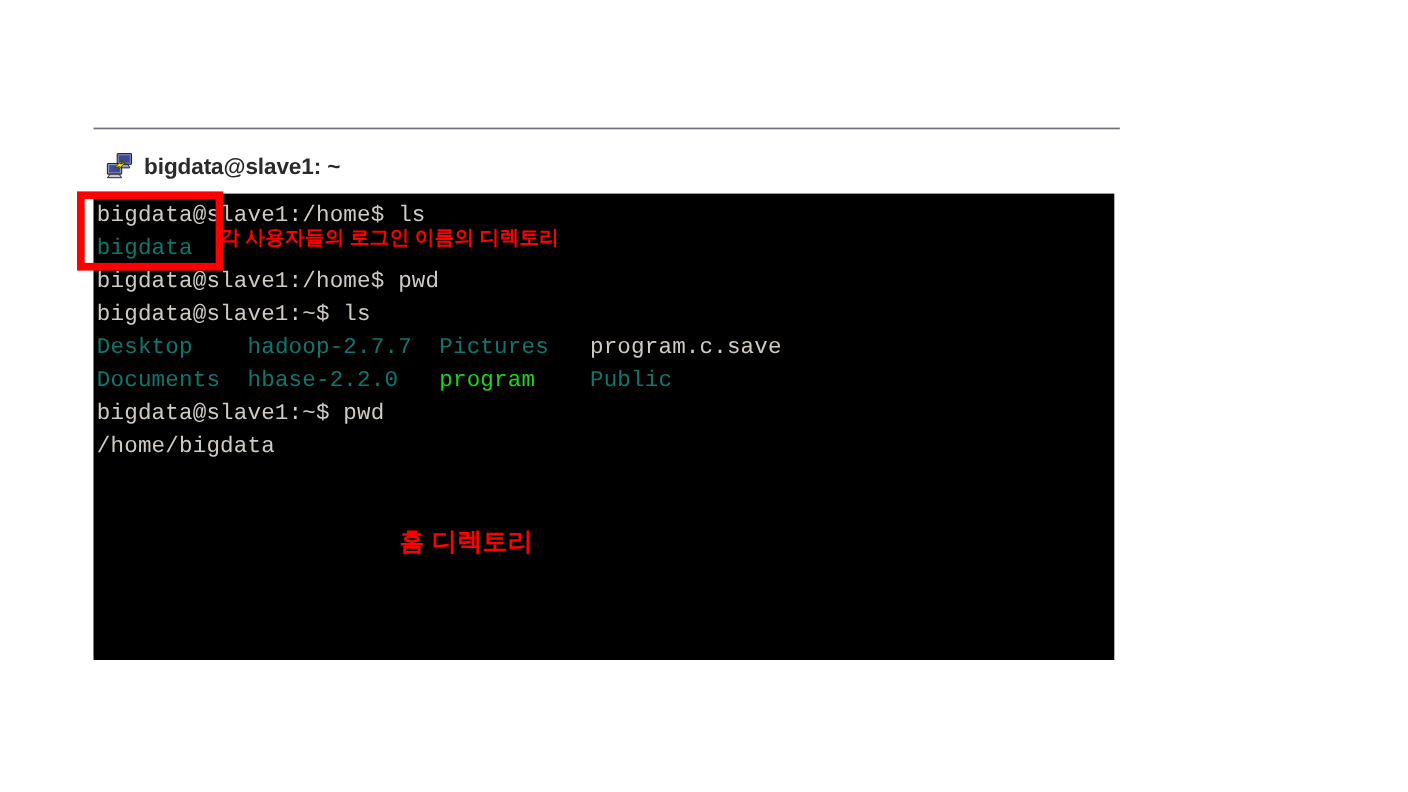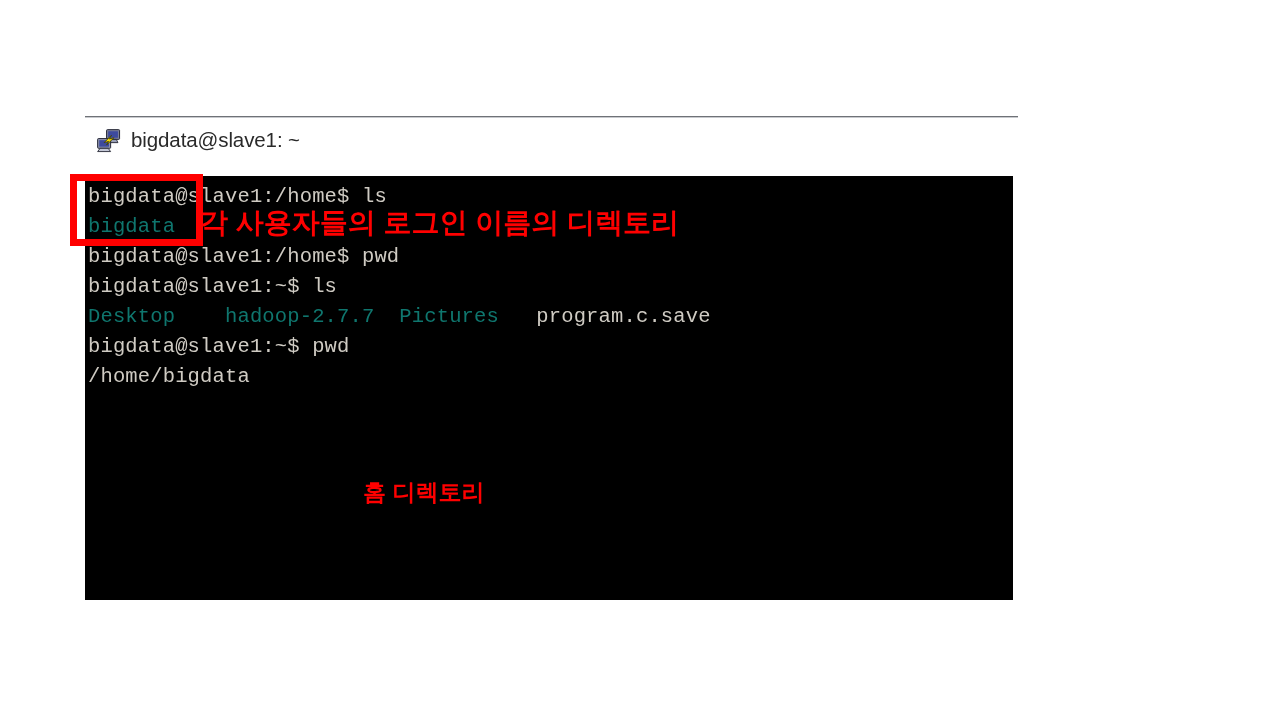--- a/index.html
+++ b/index.html
@@ -34,22 +34,23 @@
     background: linear-gradient(to bottom, #6f7277 0px, #6f7277 1px, #c8cace 1px, #c8cace 2px);
   }
 
   
   .titlebar {
     position: absolute;
     left: 96px;
     top: 128px;
     height: 36px;
     display: flex;
-    align-items: flex-start;
+    align-items: flex-end;
     gap: 9px;
+    font-weight: bold;
   }
   .putty-icon {
     width: 26px;
     height: 26px;
     display: block;
     flex: 0 0 auto;
   }
   .title-text {
     font-family: "Liberation Sans", sans-serif;
     font-size: 20.5px;
@@ -98,21 +99,21 @@
   .anno {
     position: absolute;
     color: #ff0000;
     font-family: "Liberation Sans", sans-serif;
     font-weight: bold;
     white-space: pre;
   }
   #anno-users {
     left: 200px;
     top: 204px;
-    font-size: 28px;
+    font-size: 18px;
   }
   #anno-home {
     left: 363px;
     top: 477px;
     font-size: 23px;
   }
 
   
   .highlight-box {
     position: absolute;
@@ -148,20 +149,21 @@
     <span class="title-text">bigdata@slave1: ~</span>
   </div>
 
   <div class="terminal">
     <div class="term-inner" id="term-inner">
         <div class="line"><span class="c-white">bigdata@slave1:/home$ ls</span></div>
         <div class="line"><span class="c-blue">bigdata</span></div>
         <div class="line"><span class="c-white">bigdata@slave1:/home$ pwd</span></div>
         <div class="line"><span class="c-white">bigdata@slave1:~$ ls</span></div>
         <div class="line"><span class="c-blue">Desktop</span><span class="c-white">    </span><span class="c-blue">hadoop-2.7.7</span><span class="c-white">  </span><span class="c-blue">Pictures</span><span class="c-white">   </span><span class="c-white">program.c.save</span></div>
+        <div class="line"><span class="c-blue">Documents</span><span class="c-white">  </span><span class="c-blue">hbase-2.2.0</span><span class="c-white">   </span><span class="c-green">program</span><span class="c-white">    </span><span class="c-blue">Public</span></div>
         <div class="line"><span class="c-white">bigdata@slave1:~$ pwd</span></div>
         <div class="line"><span class="c-white">/home/bigdata</span></div>
       </div>
   </div>
 
   <div class="highlight-box"></div>
 
   <div class="anno" id="anno-users">각 사용자들의 로그인 이름의 디렉토리</div>
   <div class="anno" id="anno-home">홈 디렉토리</div>
 

